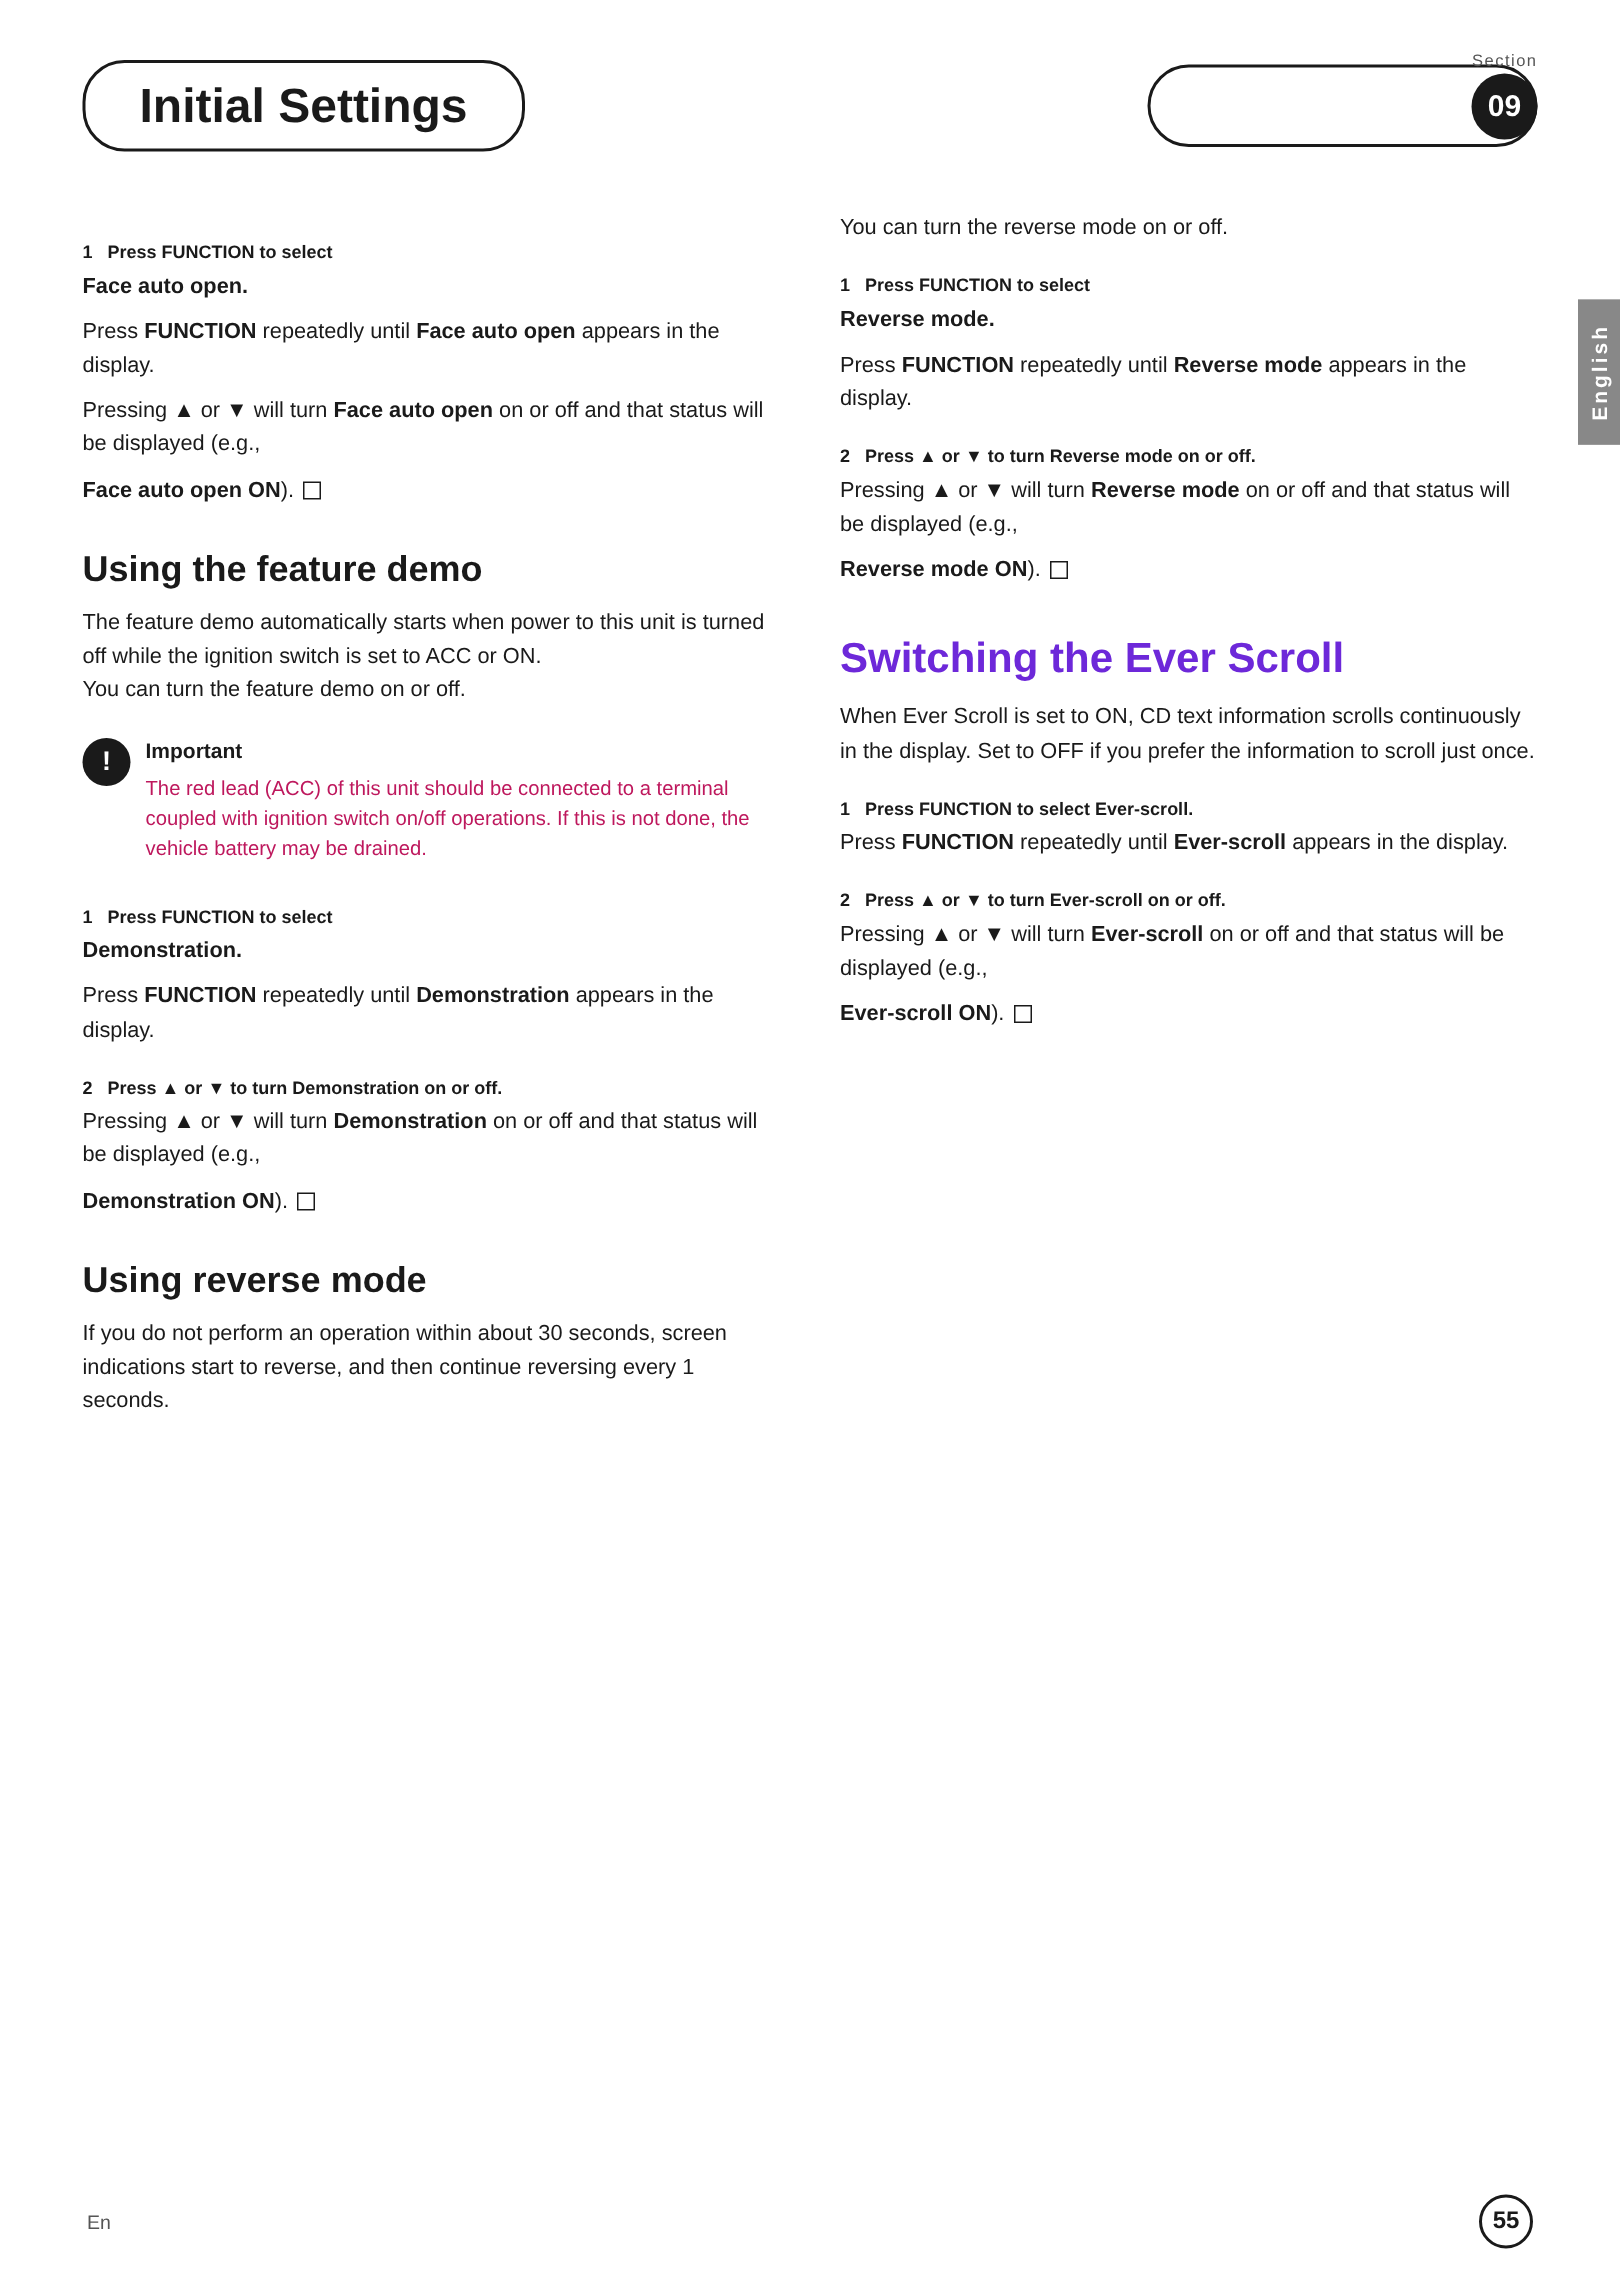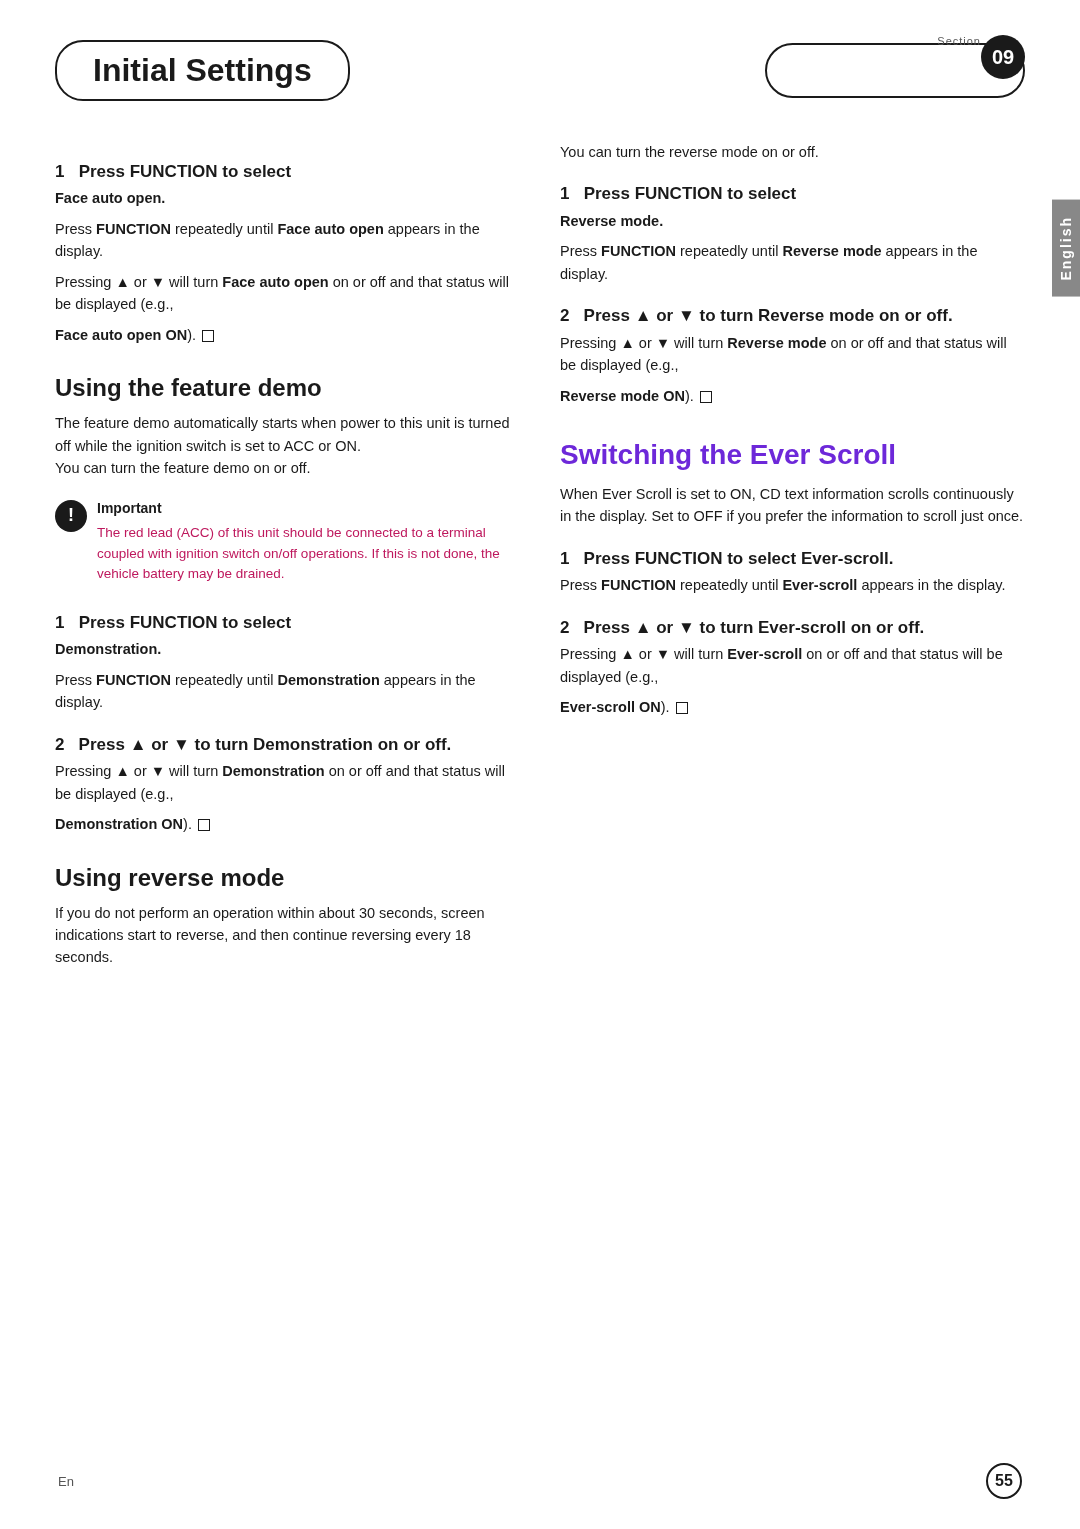--- a/index.html
+++ b/index.html
@@ -52,21 +52,22 @@
       display: inline-block;
       min-width: 260px;
       height: 55px;
     }
 
     .section-badge {
       position: absolute;
       right: 0;
       top: -5px;
       display: flex;
-      align-items: flex-start;
+      flex-direction: column;
+      align-items: flex-end;
     }
 
     .section-label {
       font-size: 11px;
       color: #555;
       margin-bottom: 2px;
       letter-spacing: 1px;
     }
 
     .section-number {
@@ -137,21 +138,21 @@
     }
 
     p {
       font-size: 14.5px;
       line-height: 1.55;
       color: #1a1a1a;
       margin-bottom: 8px;
     }
 
     .step-heading {
-      font-size: 17px;
+      font-size: 12px;
       font-weight: bold;
       margin-top: 18px;
       margin-bottom: 2px;
     }
 
     .step-num {
       font-weight: bold;
     }
 
     
@@ -283,21 +284,21 @@
         <p class="step-heading"><span class="step-num">1&nbsp;&nbsp;&nbsp;</span>Press <strong>FUNCTION</strong> to select</p>
         <p><strong>Demonstration.</strong></p>
         <p>Press <strong>FUNCTION</strong> repeatedly until <strong>Demonstration</strong> appears in the display.</p>
         <p class="step-heading"><strong>2&nbsp;&nbsp;&nbsp;Press ▲ or ▼ to turn Demonstration on or off.</strong></p>
         <p>Pressing ▲ or ▼ will turn <strong>Demonstration</strong> on or off and that status will be displayed (e.g.,</p>
         <p><strong>Demonstration ON</strong>). <span class="end-icon"></span></p>
       </div>
 
       <div>
         <h2 class="section-heading">Using reverse mode</h2>
-        <p>If you do not perform an operation within about 30 seconds, screen indications start to reverse, and then continue reversing every 18 seconds.</p>
+        <p>If you do not perform an operation within about 30 seconds, screen indications start to reverse, and then continue reversing every 1 seconds.</p>
       </div>
 
     </div>
 
     <div class="col-right">
 
       <div>
         <p style="margin-top:0">You can turn the reverse mode on or off.</p>
         <p class="step-heading"><span class="step-num">1&nbsp;&nbsp;&nbsp;</span>Press <strong>FUNCTION</strong> to select</p>
         <p><strong>Reverse mode.</strong></p>

